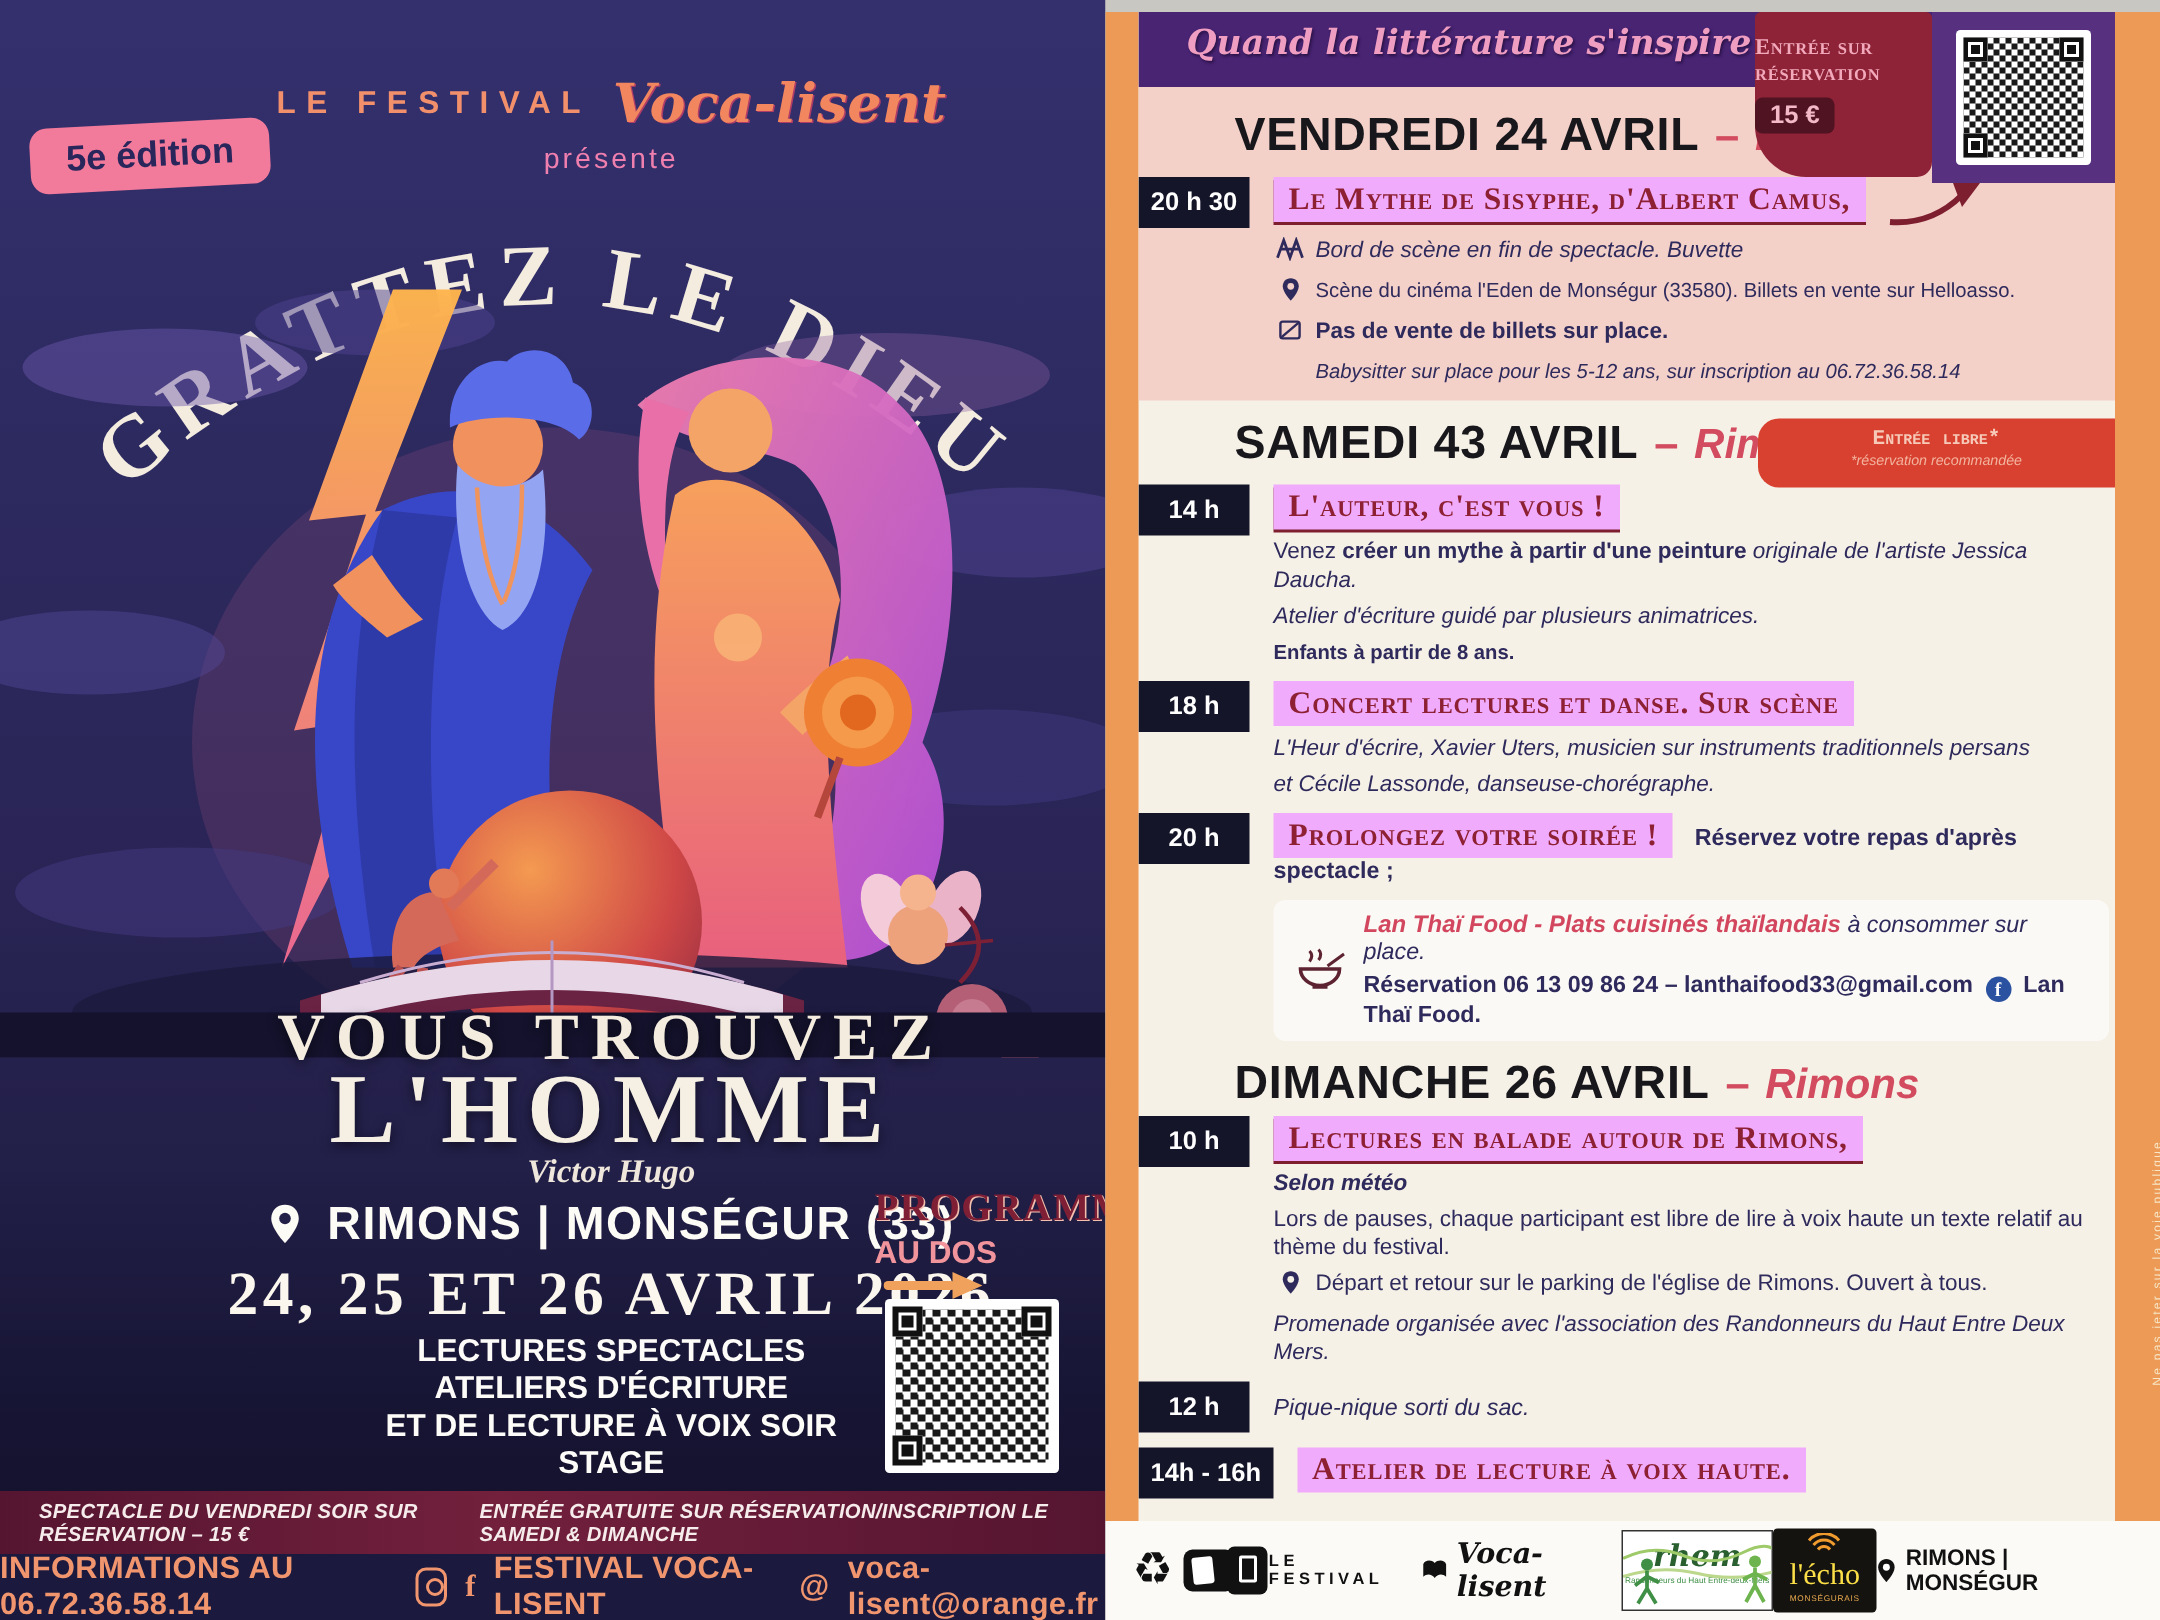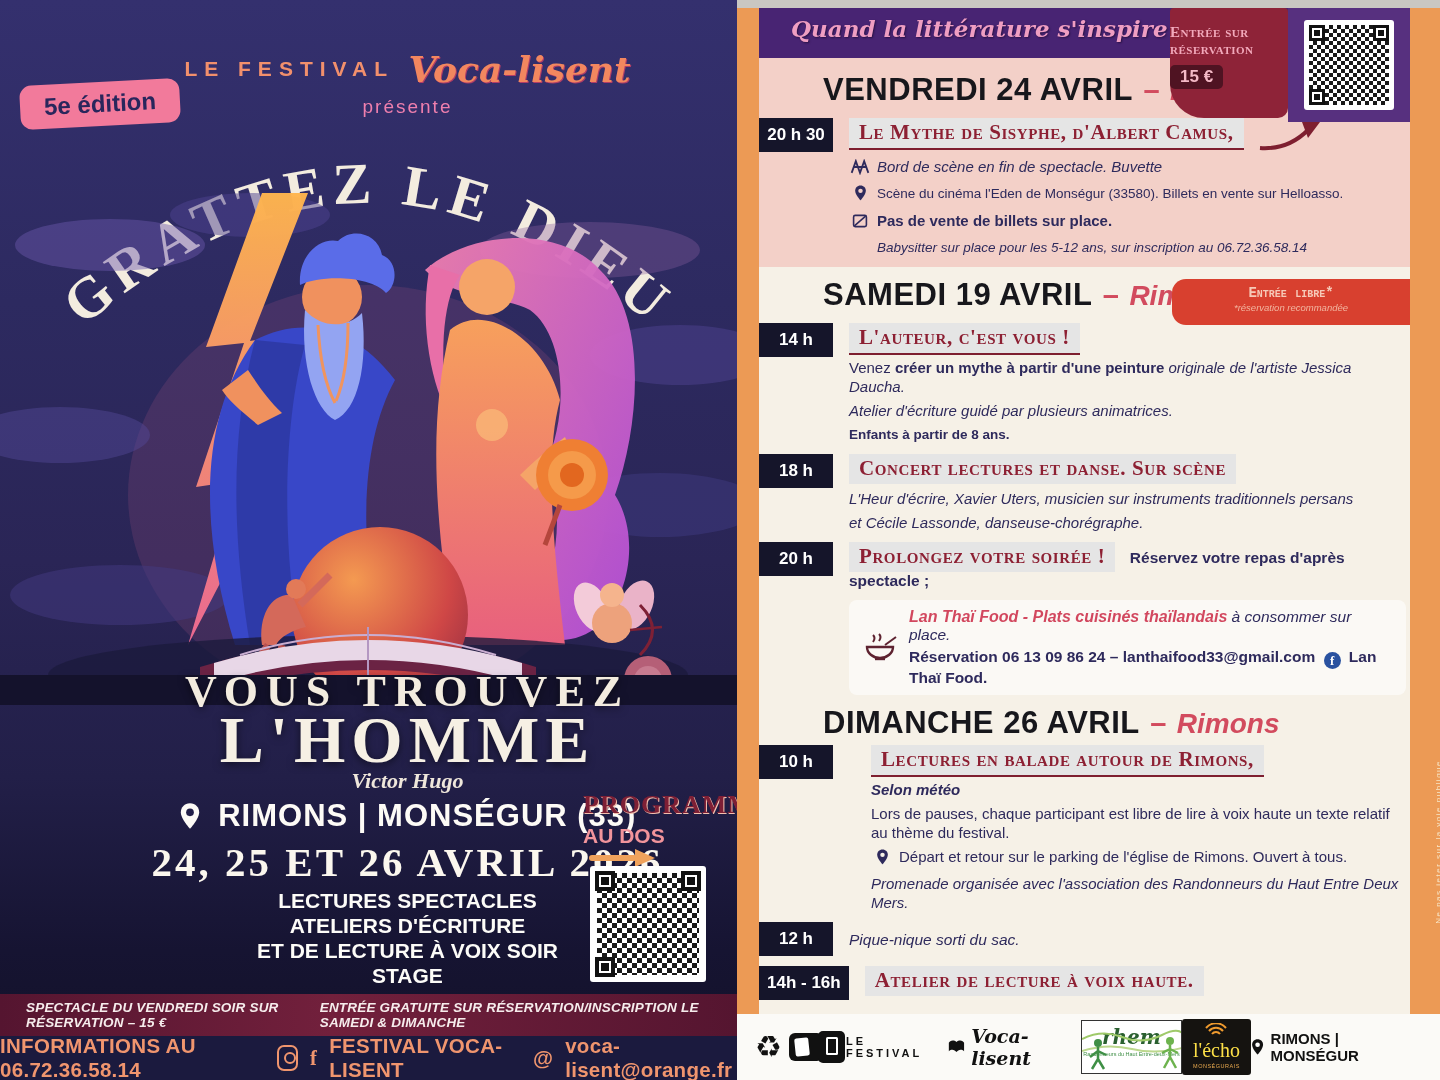--- a/index.html
+++ b/index.html
@@ -72,21 +72,21 @@
   .day-header{margin:10px 0 4px 64px;white-space:nowrap;}
   .day-name{font-size:31px;font-weight:900;color:#17171c;letter-spacing:.5px;}
   .day-sep{font-size:29px;font-weight:900;color:#d24b5e;margin:0 6px;}
   .day-place{font-size:28px;font-weight:bold;font-style:italic;color:#d24b5e;}
   .sec-vendredi{background:#f3d0c8;padding:4px 0 10px;}
   .event{display:flex;align-items:flex-start;margin-top:10px;}
   .timebox{flex:0 0 auto;min-width:74px;background:#15152a;color:#fff;font-weight:bold;font-size:17px;
     text-align:center;padding:7px 8px;box-sizing:border-box;}
   .ev-body{margin-left:16px;flex:1;}
   .ev-title{display:inline-block;font-family:"Liberation Serif",serif;font-variant:small-caps;font-weight:bold;
-    font-size:21px;letter-spacing:.6px;color:#8d2033;background:#e5e5e5;padding:2px 10px 3px;}
+    font-size:21px;letter-spacing:.6px;color:#8d2033;background:#f0abfc;padding:2px 10px 3px;}
   .ev-title.underlined{box-shadow:0 2px 0 #7e1f30;}
   .after-title{font-size:15.5px;font-weight:bold;color:#2e2a5c;margin-left:10px;}
   .ev-line{font-size:15px;color:#2e2a5c;margin-top:5px;line-height:19px;}
   .ev-line.it{font-style:italic;}
   .ev-line.b{font-weight:bold;}
   .ev-line.sm{font-size:13.5px;}
   .ev-line .ico{display:inline-block;width:22px;text-align:center;margin-right:6px;vertical-align:-3px;}
   .curve-arrow{vertical-align:middle;margin-left:10px;}
   .entry-libre{position:absolute;right:0;margin-top:2px;width:238px;height:46px;background:#d8402f;
     border-radius:14px 0 0 14px;text-align:center;padding-top:6px;box-sizing:border-box;z-index:4;}
@@ -325,21 +325,21 @@
           </div>
         </div>
       </div>
 
       <div class="samedi-header-row">
         <div class="entry-libre">
           <div class="l1">Entrée libre*</div>
           <div class="l2">*réservation recommandée</div>
         </div>
         <div class="day-header">
-          <span class="day-name">SAMEDI 19 AVRIL</span>
+          <span class="day-name">SAMEDI 43 AVRIL</span>
           <span class="day-sep">–</span>
           <span class="day-place">Rimons</span>
         </div>
       </div>
 
       <div class="event">
         <div class="timebox">14 h</div>
         <div class="ev-body">
           <span class="ev-title underlined">L'auteur, c'est vous !</span>
           <div class="ev-line">
@@ -384,21 +384,21 @@
           </div>
         </div>
       </div>
 
       <div class="day-header">
         <span class="day-name">DIMANCHE 26 AVRIL</span>
         <span class="day-sep">–</span>
         <span class="day-place">Rimons</span>
       </div>
 
-      <div class="event" style="margin-top:2px;gap:22px;">
+      <div class="event" style="margin-top:2px;">
         <div class="timebox">10 h</div>
         <div class="ev-body">
           <span class="ev-title underlined">Lectures en balade autour de Rimons,</span>
           <div class="ev-line it b">Selon météo</div>
           <div class="ev-line">Lors de pauses, chaque participant est libre de lire à voix haute un texte relatif au thème du festival.</div>
           <div class="ev-line">
             <span class="ico">
               <svg width="13" height="16" viewBox="0 0 24 30">
                   <path d="M12,1 C6,1 2,5.5 2,11 c0,7.5 10,18 10,18 s10,-10.5 10,-18 C22,5.5 18,1 12,1 Z" fill="#2e2a5c"></path>
                   <circle cx="12" cy="11" r="4.2" fill="#f6f1e7"></circle>

